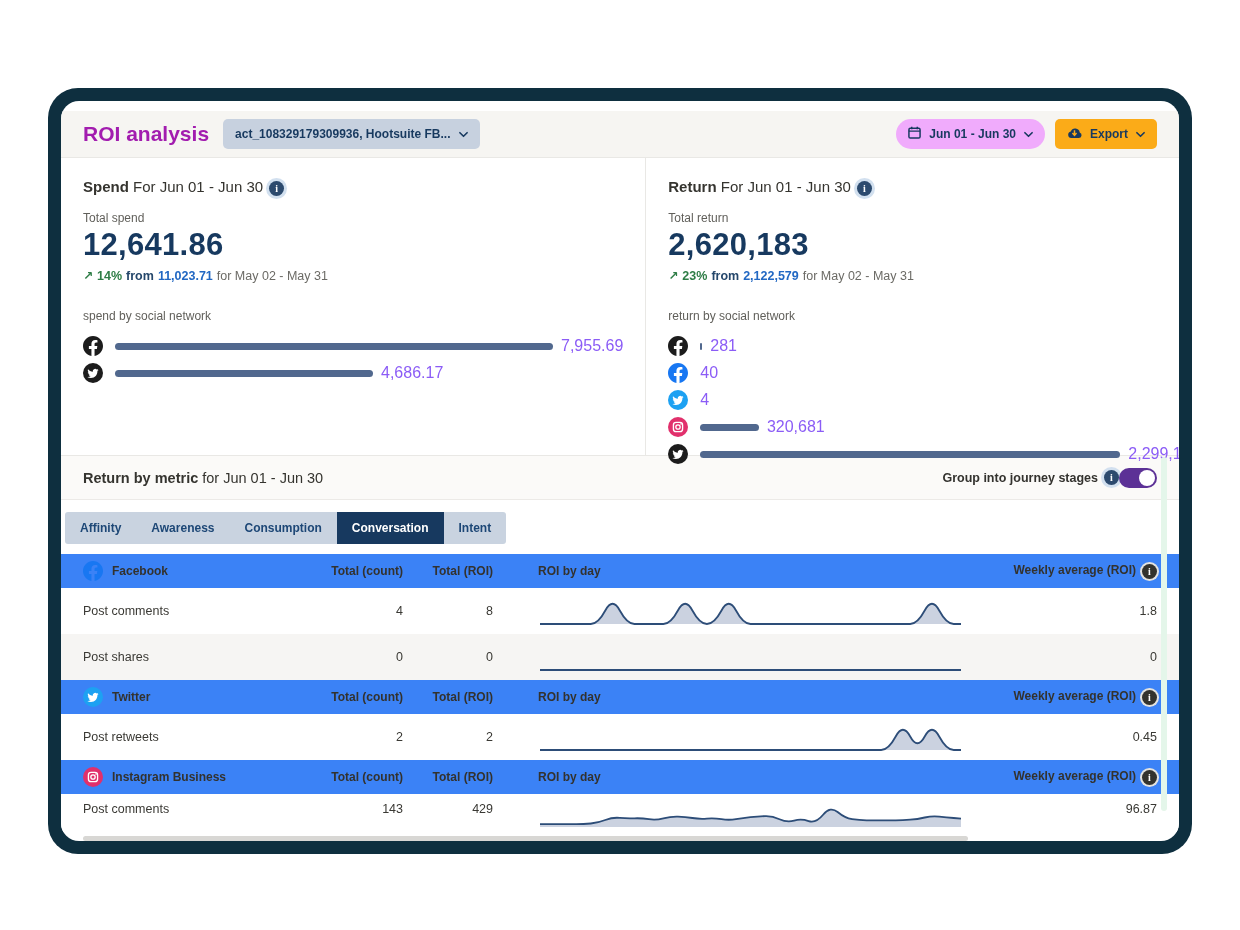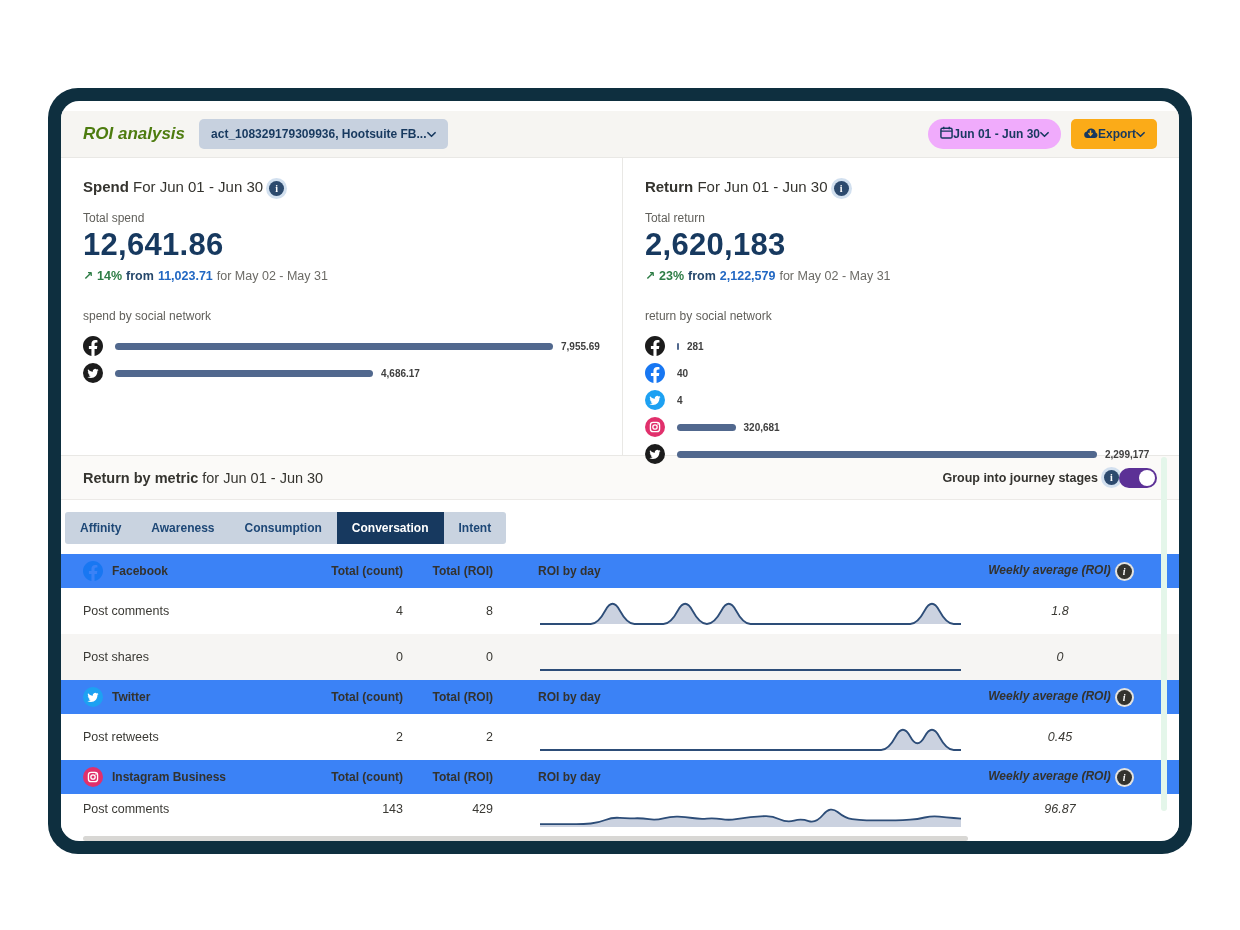--- a/index.html
+++ b/index.html
@@ -7,22 +7,22 @@
     font-family:"Liberation Sans","DejaVu Sans",sans-serif; }
   .frame { position:absolute; left:48px; top:88px; width:1144px; height:766px;
     background:#0e2f3f; border-radius:30px; padding:13px; }
   .card { position:relative; width:100%; height:100%; background:#ffffff;
     border-radius:18px; overflow:hidden; }
 
   
   .topbar { margin-top:10px; height:47px; background:#f6f5f2;
     border-bottom:1px solid #e9e8e5; display:flex; align-items:center;
     padding:0 22px; gap:14px; }
-  .page-title { font-size:17px; font-weight:bold; color:#4d7c0f;font-style:italic; }
-  .pill { display:inline-flex; align-items:center; height:30px;
+  .page-title { font-size:21px; font-weight:bold; color:#a21caf; }
+  .pill { display:inline-flex; align-items:center; gap:8px; height:30px;
     padding:0 12px; font-size:12px; font-weight:bold; color:#17395f;
     border:none; cursor:pointer; }
   .account-pill { background:#c7d1df; border-radius:5px; }
   .topbar-right { margin-left:auto; display:flex; align-items:center; gap:10px; }
   .date-pill { background:#f0abfc; border-radius:15px; }
   .export-btn { border-radius:5px; }
   .chev { display:inline-block; width:9px; height:9px; }
   .chev svg { display:block; }
 
   
@@ -35,21 +35,21 @@
   .metric-value { margin-top:2px; font-size:31px; font-weight:bold; color:#17395f; letter-spacing:.3px; }
   .delta { margin-top:6px; font-size:12.5px; color:#6b6a65; display:flex; align-items:center; gap:4px; }
   .delta .up { color:#2e7d46; font-weight:bold; font-size:12px; }
   .delta .pct { color:#2e7d46; font-weight:bold; }
   .delta .fromw { color:#25476b; font-weight:bold; }
   .delta .prev { color:#2268c3; font-weight:bold; }
   .bars-label { margin-top:26px; font-size:12px; color:#605f5a; margin-bottom:10px; }
   .bar-row { display:flex; align-items:center; height:27px; gap:12px; }
   .bar-track { display:flex; align-items:center; gap:8px; flex:1; min-width:0; }
   .bar-fill { height:7px; border-radius:4px; background:#51688e; }
-  .bar-val { font-size:10px; font-weight:bold; color:#404040; white-space:nowrap; }
+  .bar-val { font-size:16px; font-weight:normal; color:#8b5cf6; white-space:nowrap; }
   .sicon { width:20px; height:20px; flex:0 0 20px; }
   .sicon svg { display:block; }
 
   
   .info { display:inline-flex; align-items:center; justify-content:center;
     width:15px; height:15px; border-radius:50%; background:#2c4a6e; color:#fff;
     font-size:10px; font-weight:bold; font-family:"Liberation Serif","DejaVu Serif",serif;
     box-shadow:0 0 0 3px #d2e0ef; margin-left:6px; cursor:pointer; vertical-align:middle; }
   .info.plain { background:#33332e; box-shadow:0 0 0 2px #e4e3df; }
 
@@ -77,21 +77,21 @@
   .t-sechead, .t-row { display:flex; align-items:center; padding:0 22px; }
   .t-sechead { height:34px; background:#3b82f6; font-size:12px; font-weight:bold; color:#33322e; }
   .t-row { height:46px; font-size:12.5px; color:#3a3934; background:#fff; }
   .t-row.alt { background:#f6f5f3; }
   .t-row.last { height:38px; align-items:flex-start; padding-top:8px; }
   .c-label { width:220px; display:flex; align-items:center; gap:9px; }
   .c-count { width:100px; text-align:right; }
   .c-roi   { width:90px;  text-align:right; }
   .c-spark { width:425px; margin-left:45px; }
   .c-spark svg { display:block; }
-  .c-weekly { flex:1; text-align:center;font-style:italic; }
+  .c-weekly { flex:1; text-align:right; }
   .t-sechead .c-spark { text-align:left; }
 
   .scrollbar { margin:4px 22px 0; width:885px; height:5px; border-radius:3px;
     background:#d8d7d4; cursor:pointer; }
 
   .mint-strip { position:absolute; right:12px; top:356px; bottom:30px; width:6px;
     background:#e4f6ea; border-radius:3px; pointer-events:none; }
 </style>
 </head>
 <body>

